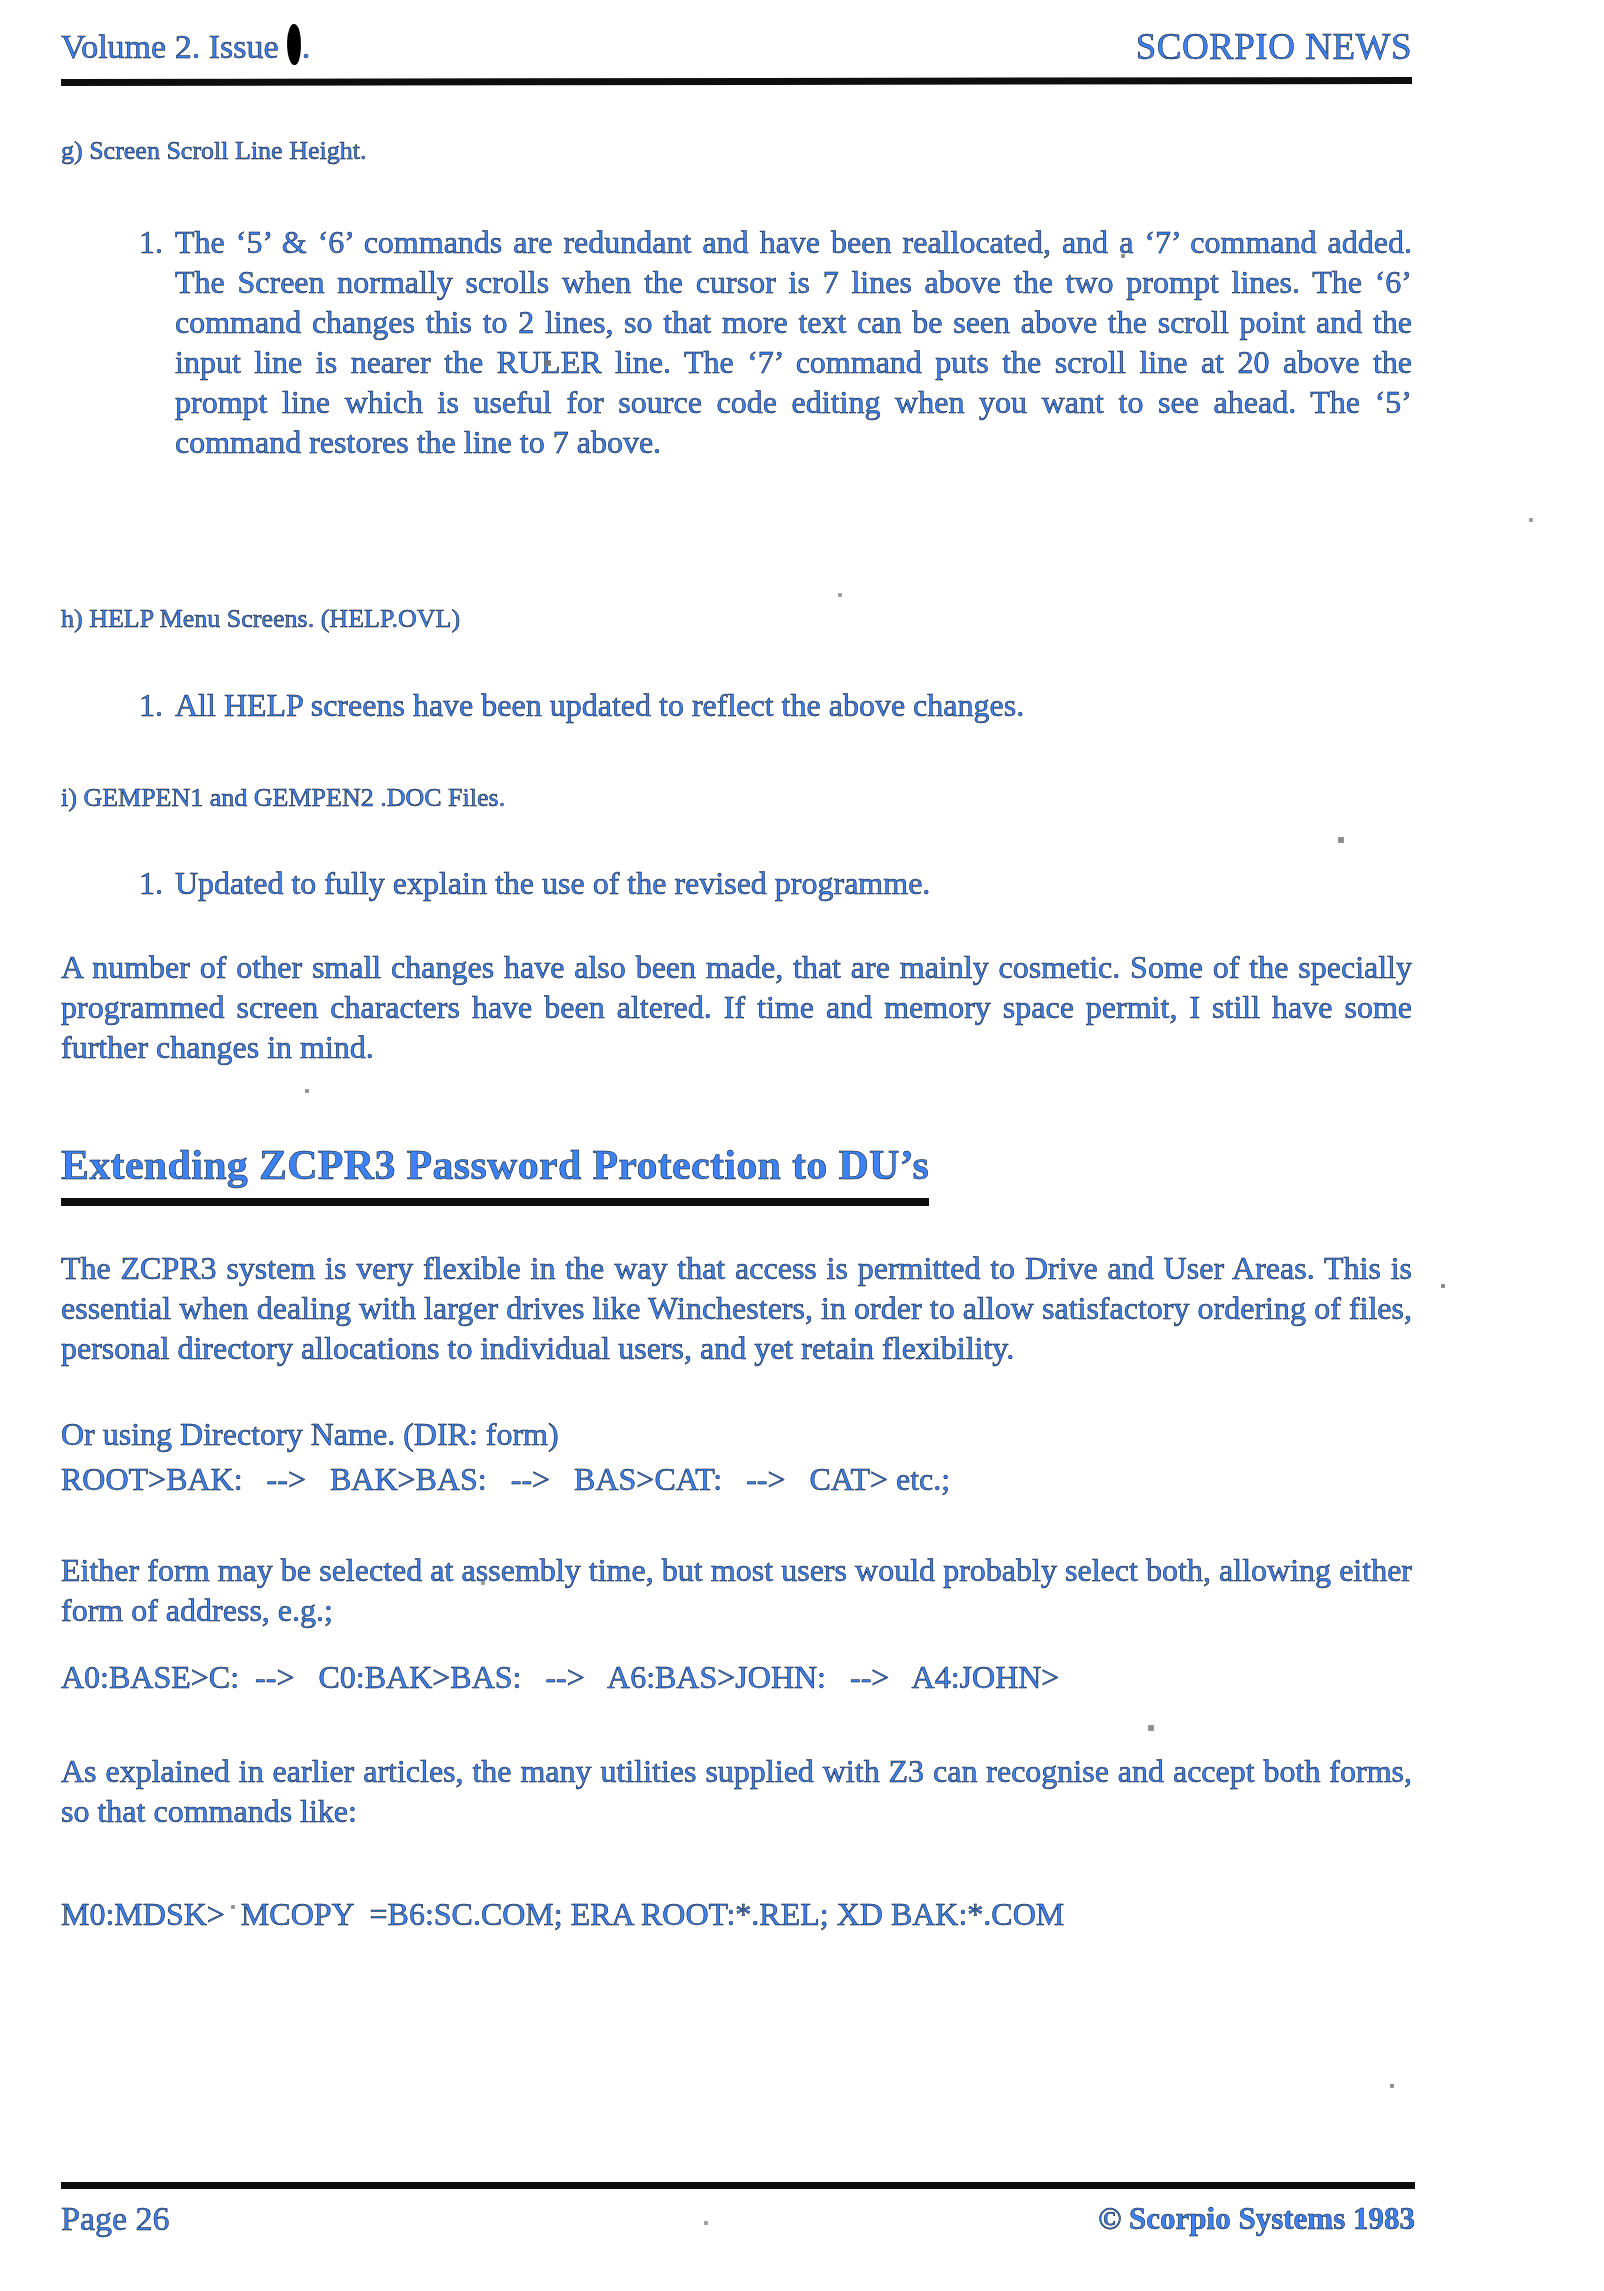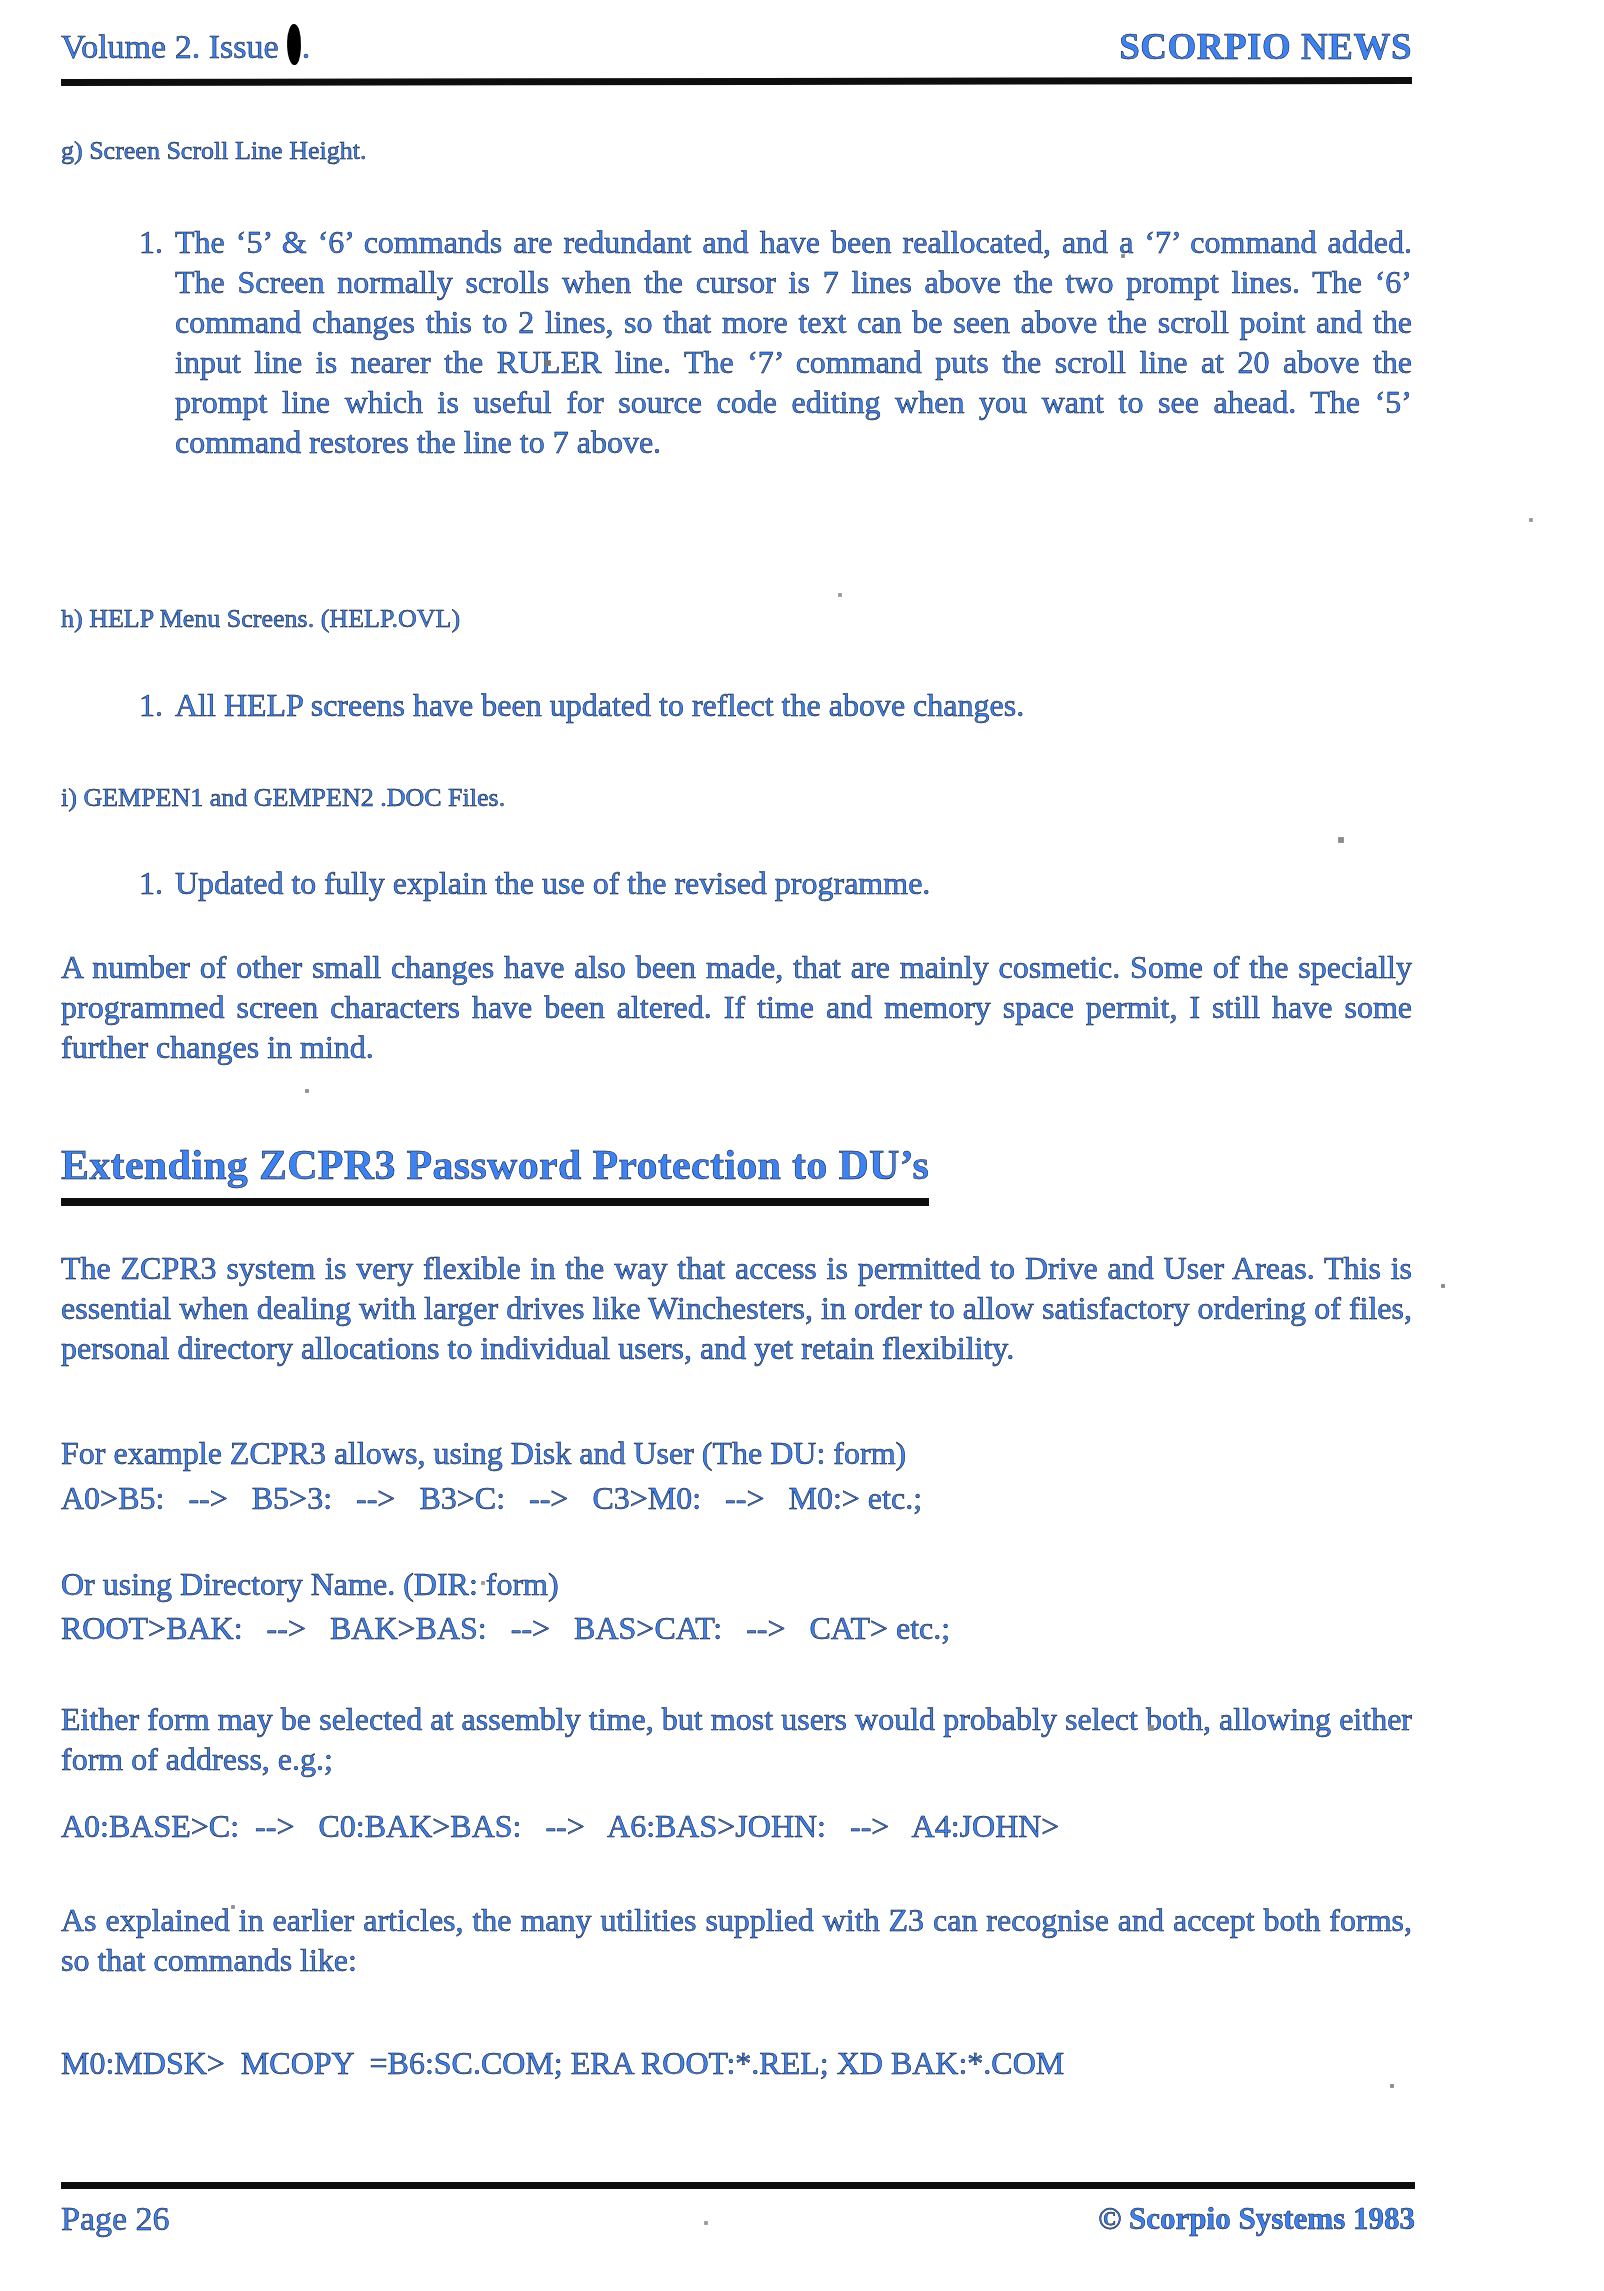--- a/index.html
+++ b/index.html
@@ -8,21 +8,21 @@
     font-family:"Liberation Serif","DejaVu Serif",serif;color:#3b82f6;
     -webkit-text-stroke:0.5px #0d0d0d;overflow:hidden;margin:0 auto;
   }
   .inner{padding:24px 193px 0 61px;}
   
   .hdr{display:flex;justify-content:space-between;align-items:flex-end;}
   .hdr-left{font-size:34px;line-height:45px;}
   .blot{display:inline-block;width:14px;height:41px;background:#000;
         border-radius:45% 55% 40% 60%;transform:rotate(2deg);
         vertical-align:-7.4px;margin:0 0.9px 0 8.3px;}
-  .hdr-right{font-size:37px;font-weight:700;line-height:45px;letter-spacing:0.5px;}
+  .hdr-right{font-size:37px;font-weight:400;line-height:45px;letter-spacing:0.5px;}
   .rule{height:6.5px;background:#0e0e0e;}
   .rule-header{margin-top:9.3px;transform:rotate(-0.08deg);}
   
   .sec-title{font-size:26px;line-height:40px;}
   .para{font-size:32px;line-height:40px;text-align:justify;}
   .num-item{display:flex;margin-left:78px;font-size:32px;line-height:40px;}
   .num{margin-right:12px;white-space:nowrap;}
   .txt{flex:1;text-align:justify;}
   .mt-g-title{margin-top:46px;}
   .mt-g-item{margin-top:51px;}
@@ -93,24 +93,20 @@
     </div>
 
     <div class="para mt-closing">A number of other small changes have also been made, that are mainly cosmetic. Some of the specially programmed screen characters have been altered. If time and memory space permit, I still have some further changes in mind.</div>
 
     <div class="article-heading-wrap">
       <span class="article-heading">Extending ZCPR3 Password Protection to DU’s</span>
     </div>
 
     <div class="para mt-intro">The ZCPR3 system is very flexible in the way that access is permitted to Drive and User Areas. This is essential when dealing with larger drives like Winchesters, in order to allow satisfactory ordering of files, personal directory allocations to individual users, and yet retain flexibility.</div>
 
-    <div class="mt-du">
-      <div class="label-line">For example ZCPR3 allows, using Disk and User (The DU: form)</div>
-      <div class="chain">A0&gt;B5:   --&gt;   B5&gt;3:   --&gt;   B3&gt;C:   --&gt;   C3&gt;M0:   --&gt;   M0:&gt; etc.;</div>
-    </div>
 
     <div class="mt-dir">
       <div class="label-line">Or using Directory Name. (DIR: form)</div>
       <div class="chain">ROOT&gt;BAK:   --&gt;   BAK&gt;BAS:   --&gt;   BAS&gt;CAT:   --&gt;   CAT&gt; etc.;</div>
     </div>
 
     <div class="para mt-either">Either form may be selected at assembly time, but most users would probably select both, allowing either form of address, e.g.;</div>
     <div class="chain mt-either-chain">A0:BASE&gt;C:  --&gt;   C0:BAK&gt;BAS:   --&gt;   A6:BAS&gt;JOHN:   --&gt;   A4:JOHN&gt;</div>
 
     <div class="para mt-asexpl">As explained in earlier articles, the many utilities supplied with Z3 can recognise and accept both forms, so that commands like:</div>

